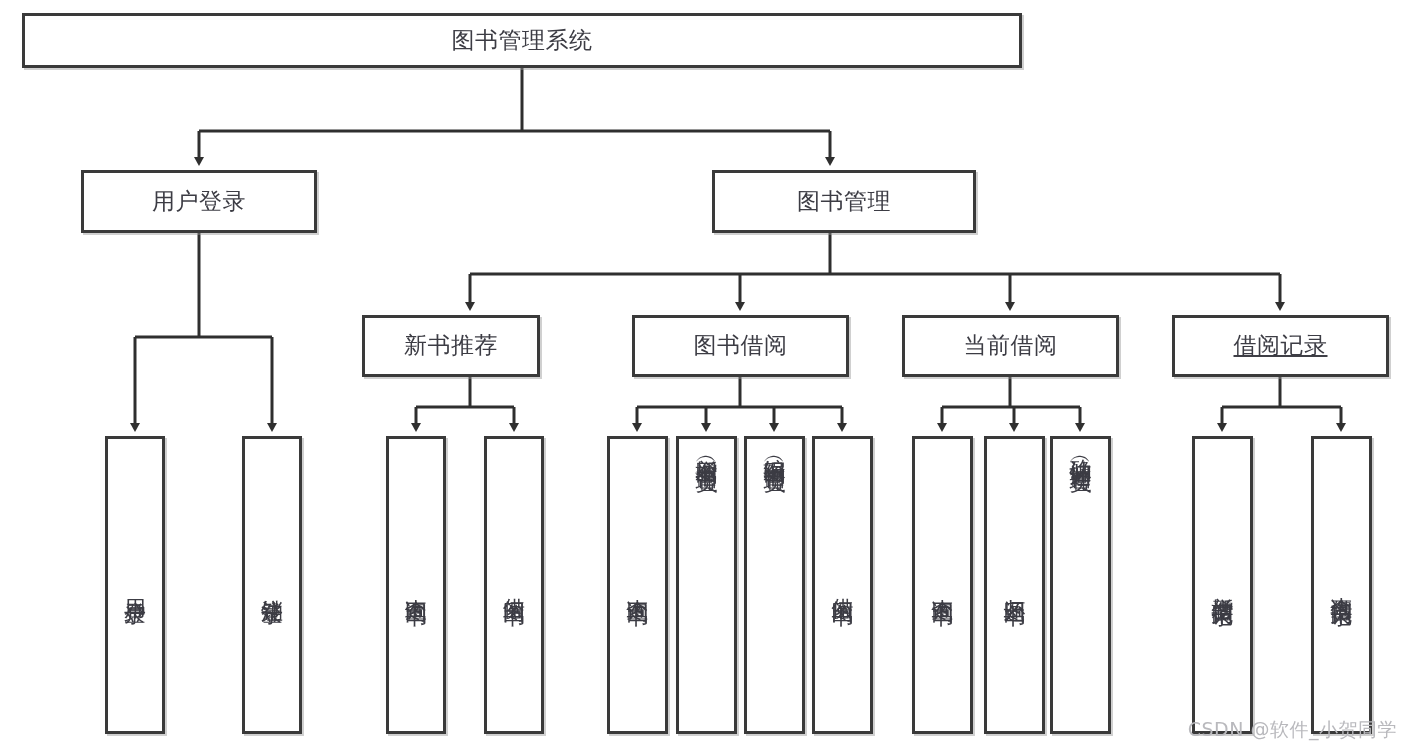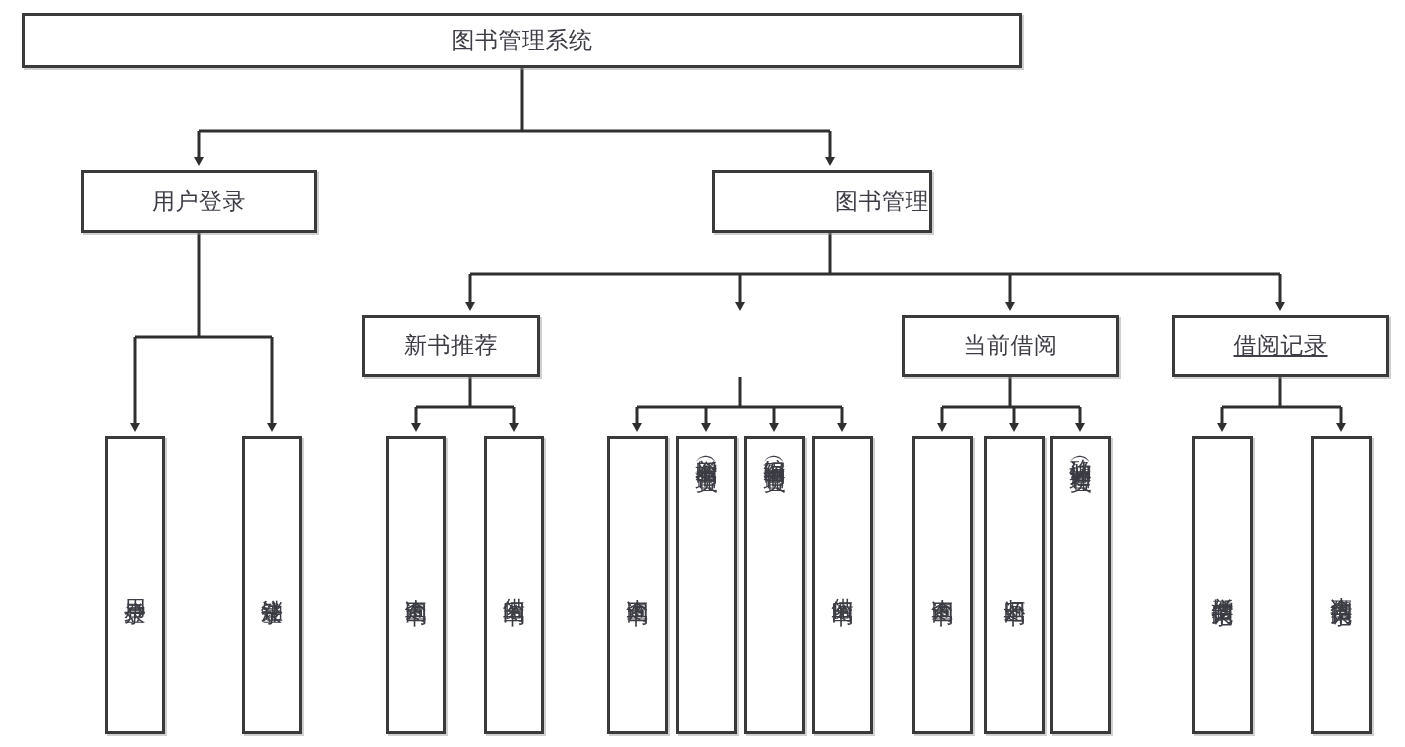--- a/index.html
+++ b/index.html
@@ -133,27 +133,30 @@
     </g>
   </svg>
 
   <div class="node h" style="left:22px;top:13px;width:1000px;height:55px;">
     <span class="label">图书管理系统</span>
   </div>
 
   <div class="node h" style="left:81px;top:170px;width:236px;height:63px;">
     <span class="label">用户登录</span>
   </div>
-  <div class="node h" style="left:712px;top:170px;width:220px;height:63px;justify-content:flex-end;">
+  <div class="node h" style="left:712px;top:170px;width:264px;height:63px;">
     <span class="label">图书管理</span>
   </div>
 
   <div class="node h" style="left:362px;top:315px;width:178px;height:62px;">
     <span class="label">新书推荐</span>
   </div>
+  <div class="node h" style="left:632px;top:315px;width:217px;height:62px;">
+    <span class="label">图书借阅</span>
+  </div>
   <div class="node h" style="left:902px;top:315px;width:217px;height:62px;">
     <span class="label">当前借阅</span>
   </div>
   <div class="node h" style="left:1172px;top:315px;width:217px;height:62px;text-decoration:underline;">
     <span class="label">借阅记录</span>
   </div>
 
   <div class="node v mid" style="left:105px;top:436px;width:60px;height:298px;">
     <span class="label">用户登录</span>
   </div>
@@ -187,13 +190,14 @@
   <div class="node v top" style="left:1050px;top:436px;width:61px;height:298px;">
     <span class="label">确认归还（管理员）</span>
   </div>
   <div class="node v mid" style="left:1192px;top:436px;width:61px;height:298px;">
     <span class="label">新增借阅记录</span>
   </div>
   <div class="node v mid" style="left:1311px;top:436px;width:61px;height:298px;">
     <span class="label">查询借阅记录</span>
   </div>
 
+  <div class="watermark">CSDN @软件_小贺同学</div>
 </div>
 
 </body></html>

